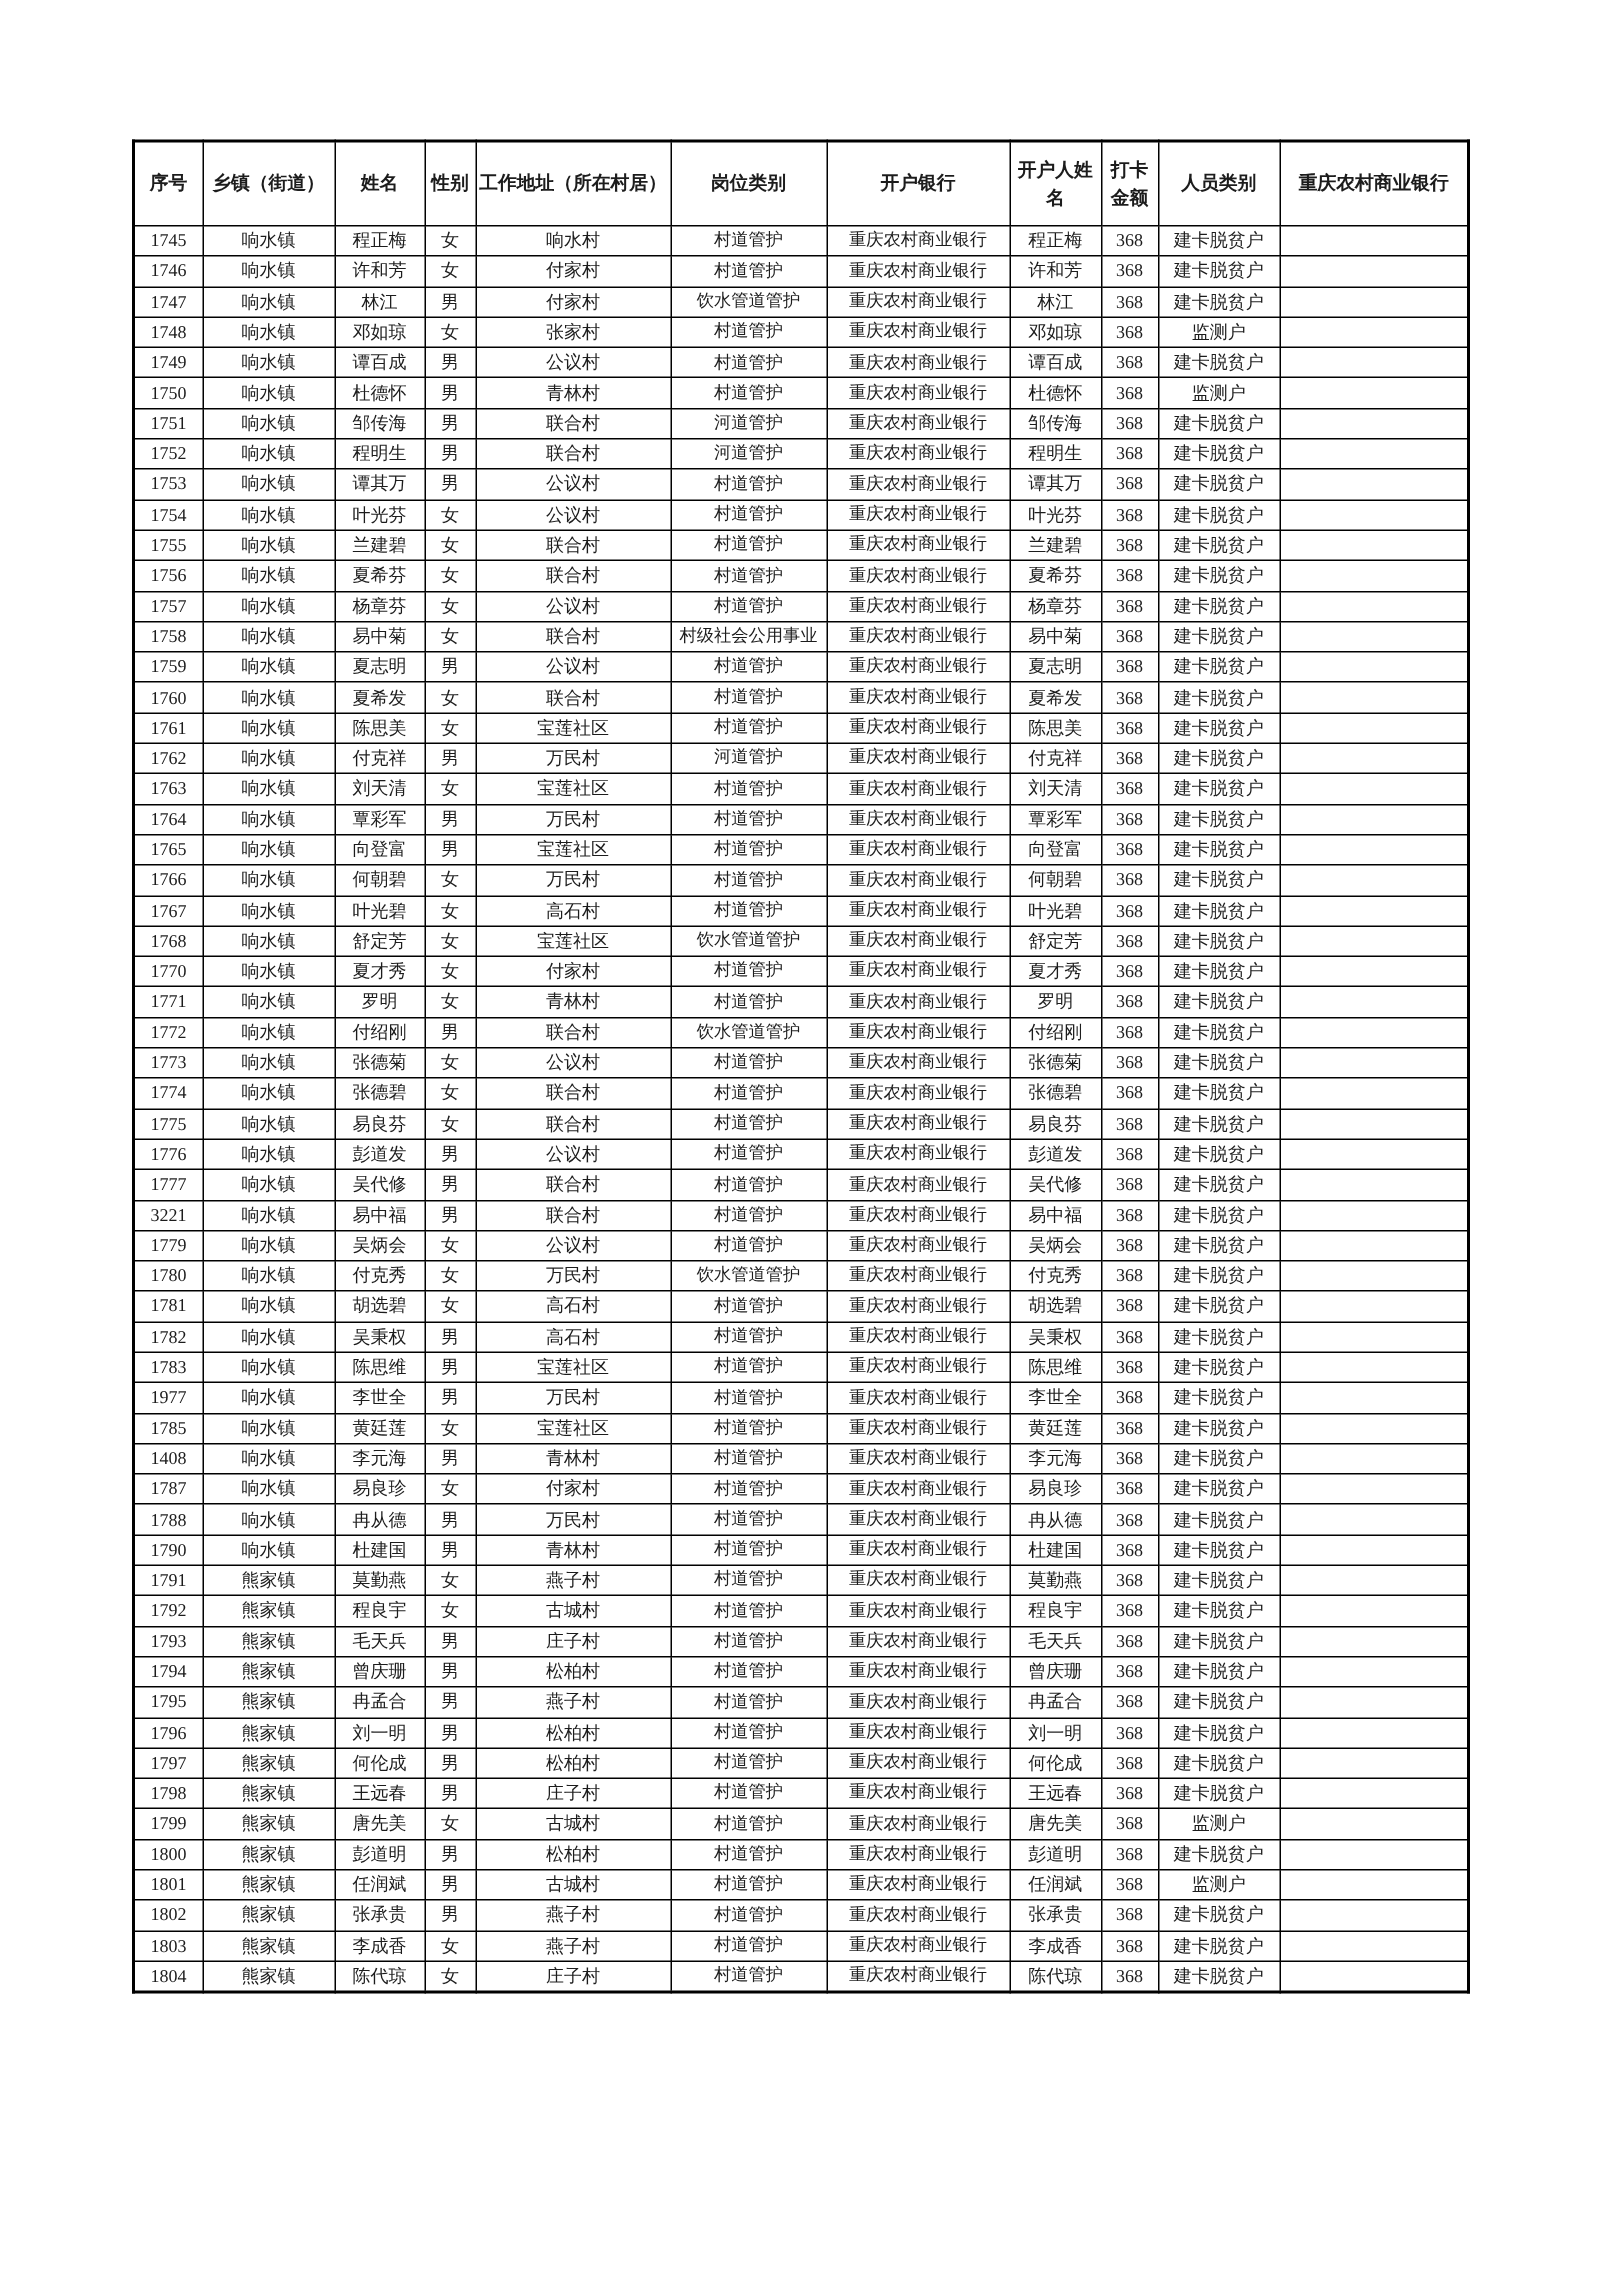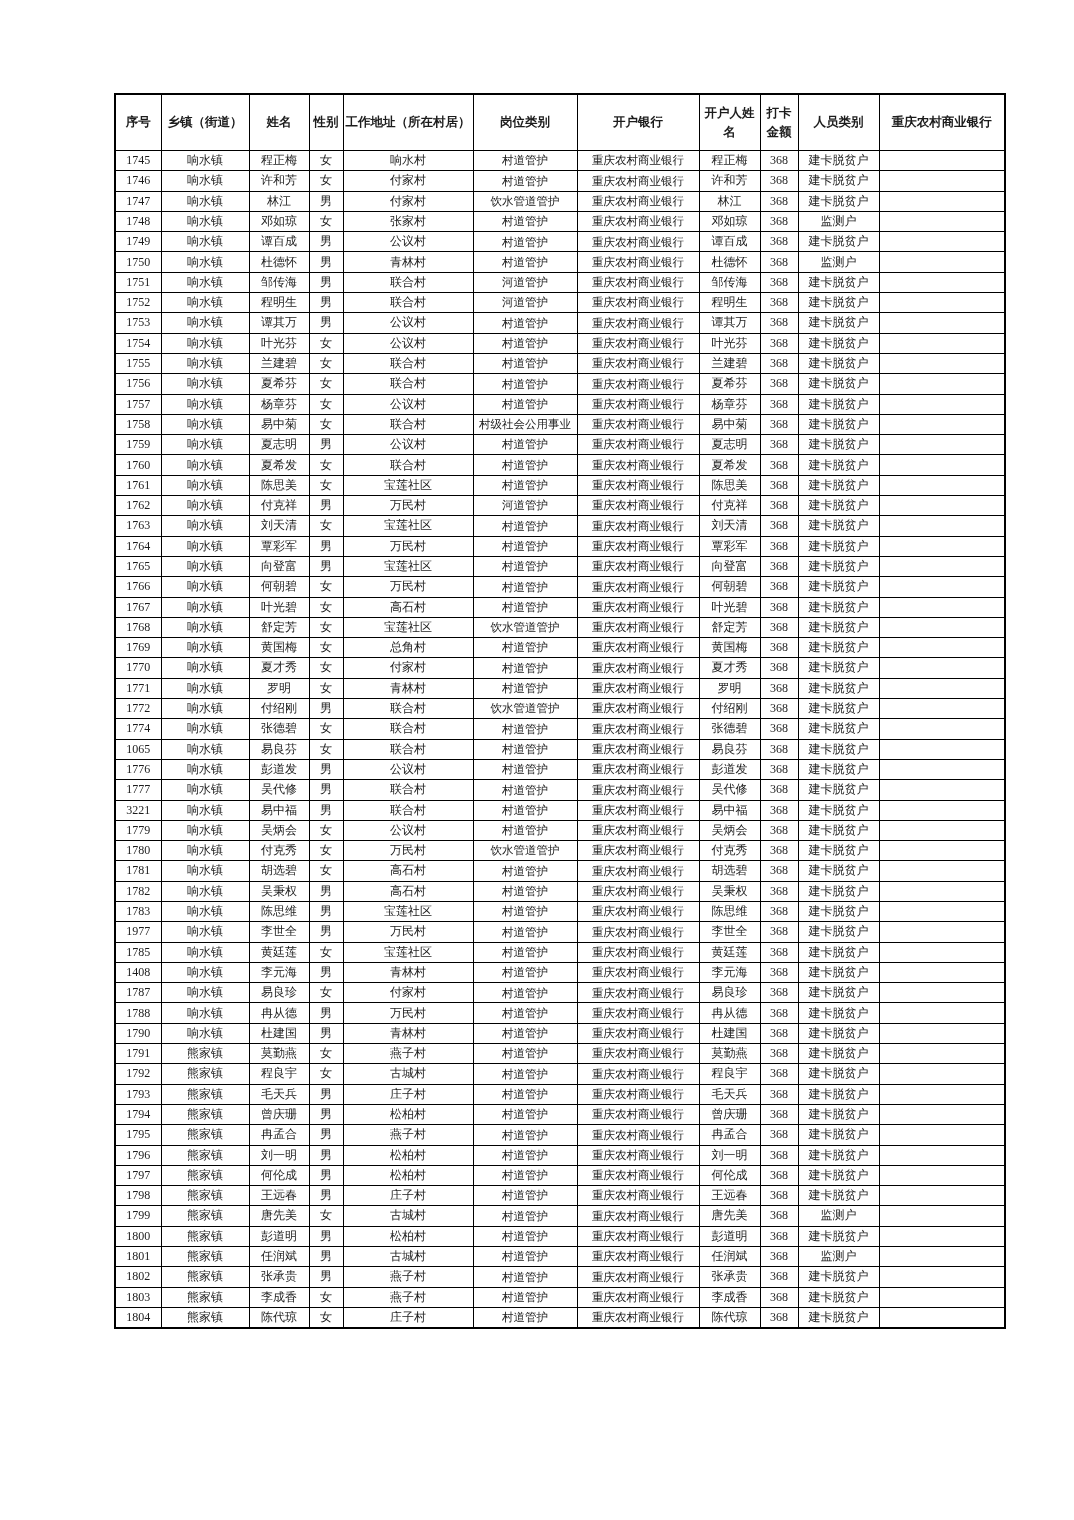--- a/index.html
+++ b/index.html
@@ -15,21 +15,20 @@
     position: absolute;
     left: 88px;
     top: 93px;
     width: 890px;
   }
   table.roster {
     border-collapse: collapse;
     table-layout: fixed;
     width: 890px;
     border: 2px solid #000;
-    margin-left: 26px;
   }
   table.roster th, table.roster td {
     border: 1px solid #000;
     padding: 0 1px;
     text-align: center;
     vertical-align: middle;
     overflow: hidden;
   }
   table.roster thead th {
     font-family: "Liberation Sans", "DejaVu Sans", sans-serif;
@@ -388,33 +387,20 @@
           <td class="cell-gender">女</td>
           <td class="cell-village">宝莲社区</td>
           <td class="cell-job">饮水管道管护</td>
           <td class="cell-bank">重庆农村商业银行</td>
           <td class="cell-account">舒定芳</td>
           <td class="cell-amount">368</td>
           <td class="cell-category">建卡脱贫户</td>
           <td class="cell-replacement"></td>
         </tr>
         <tr>
-          <td class="cell-seq">1769</td>
-          <td class="cell-town">响水镇</td>
-          <td class="cell-name">黄国梅</td>
-          <td class="cell-gender">女</td>
-          <td class="cell-village">总角村</td>
-          <td class="cell-job">村道管护</td>
-          <td class="cell-bank">重庆农村商业银行</td>
-          <td class="cell-account">黄国梅</td>
-          <td class="cell-amount">368</td>
-          <td class="cell-category">建卡脱贫户</td>
-          <td class="cell-replacement"></td>
-        </tr>
-        <tr>
           <td class="cell-seq">1770</td>
           <td class="cell-town">响水镇</td>
           <td class="cell-name">夏才秀</td>
           <td class="cell-gender">女</td>
           <td class="cell-village">付家村</td>
           <td class="cell-job">村道管护</td>
           <td class="cell-bank">重庆农村商业银行</td>
           <td class="cell-account">夏才秀</td>
           <td class="cell-amount">368</td>
           <td class="cell-category">建卡脱贫户</td>
@@ -440,34 +426,47 @@
           <td class="cell-gender">男</td>
           <td class="cell-village">联合村</td>
           <td class="cell-job">饮水管道管护</td>
           <td class="cell-bank">重庆农村商业银行</td>
           <td class="cell-account">付绍刚</td>
           <td class="cell-amount">368</td>
           <td class="cell-category">建卡脱贫户</td>
           <td class="cell-replacement"></td>
         </tr>
         <tr>
+          <td class="cell-seq">1773</td>
+          <td class="cell-town">响水镇</td>
+          <td class="cell-name">张德菊</td>
+          <td class="cell-gender">女</td>
+          <td class="cell-village">公议村</td>
+          <td class="cell-job">村道管护</td>
+          <td class="cell-bank">重庆农村商业银行</td>
+          <td class="cell-account">张德菊</td>
+          <td class="cell-amount">368</td>
+          <td class="cell-category">建卡脱贫户</td>
+          <td class="cell-replacement"></td>
+        </tr>
+        <tr>
           <td class="cell-seq">1774</td>
           <td class="cell-town">响水镇</td>
           <td class="cell-name">张德碧</td>
           <td class="cell-gender">女</td>
           <td class="cell-village">联合村</td>
           <td class="cell-job">村道管护</td>
           <td class="cell-bank">重庆农村商业银行</td>
           <td class="cell-account">张德碧</td>
           <td class="cell-amount">368</td>
           <td class="cell-category">建卡脱贫户</td>
           <td class="cell-replacement"></td>
         </tr>
         <tr>
-          <td class="cell-seq">1065</td>
+          <td class="cell-seq">1775</td>
           <td class="cell-town">响水镇</td>
           <td class="cell-name">易良芬</td>
           <td class="cell-gender">女</td>
           <td class="cell-village">联合村</td>
           <td class="cell-job">村道管护</td>
           <td class="cell-bank">重庆农村商业银行</td>
           <td class="cell-account">易良芬</td>
           <td class="cell-amount">368</td>
           <td class="cell-category">建卡脱贫户</td>
           <td class="cell-replacement"></td>

